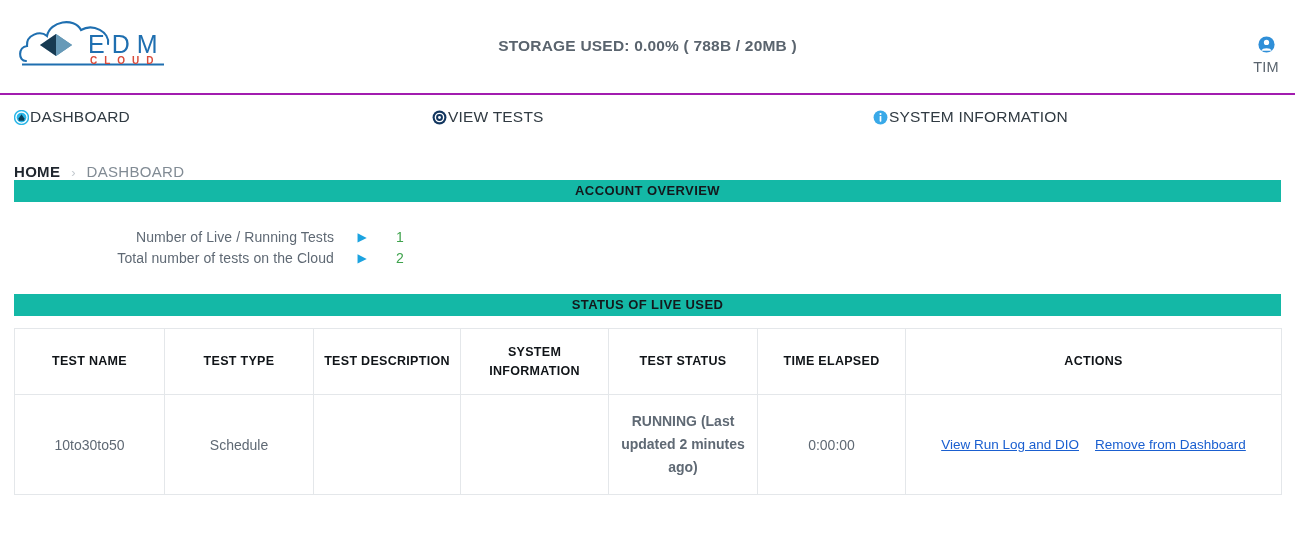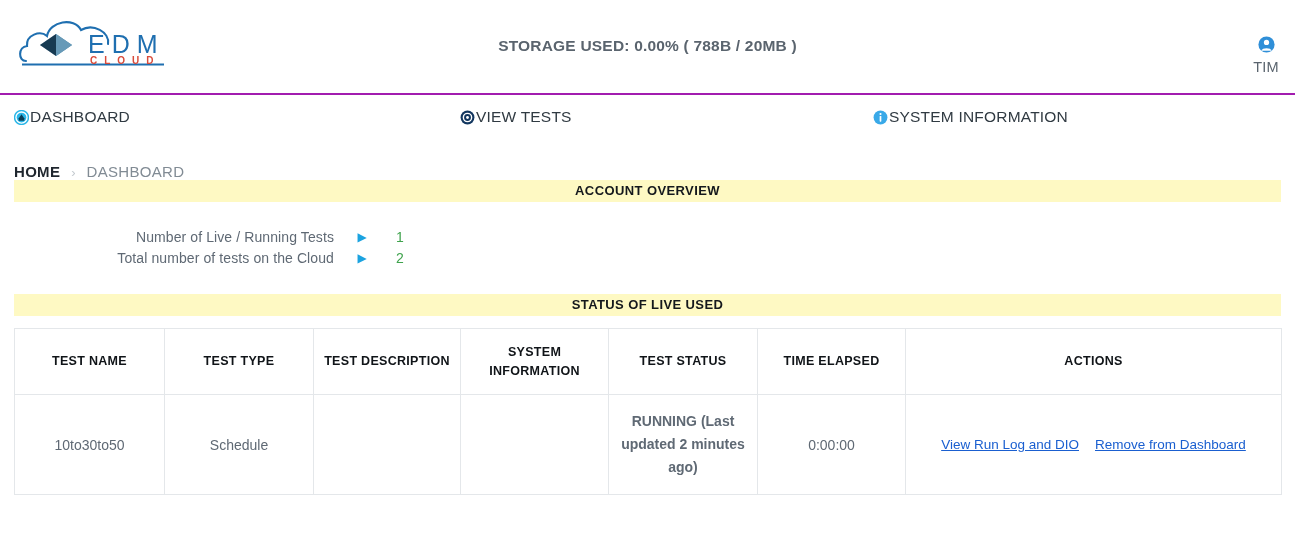--- a/index.html
+++ b/index.html
@@ -76,21 +76,21 @@
     cursor: pointer;
     white-space: nowrap;
   }
   .nav-item .nav-label {
     font-size: 15.5px;
     color: #303a42;
     letter-spacing: .2px;
   }
   .nav-icon { width: 15px; height: 15px; display: block; flex: 0 0 auto; }
   #nav-dashboard { left: 14px; }
-  #nav-viewtests { left: 460px; }
+  #nav-viewtests { left: 432px; }
   #nav-systeminfo { left: 873px; }
 
   
   .breadcrumb {
     position: relative;
     height: 38px;
     padding-left: 14px;
     display: flex;
     align-items: flex-end;
     gap: 11px;
@@ -108,21 +108,21 @@
   }
   .crumb-current {
     font-size: 15px;
     color: #818b94;
     letter-spacing: .3px;
   }
 
   
   .panel-title {
     margin: 0 14px;
-    background: #fef9c3;
+    background: #14b8a6;
     height: 22px;
     line-height: 22px;
     text-align: center;
     font-size: 13px;
     font-weight: bold;
     color: #14181c;
     letter-spacing: .4px;
   }
 
   .overview-body {

